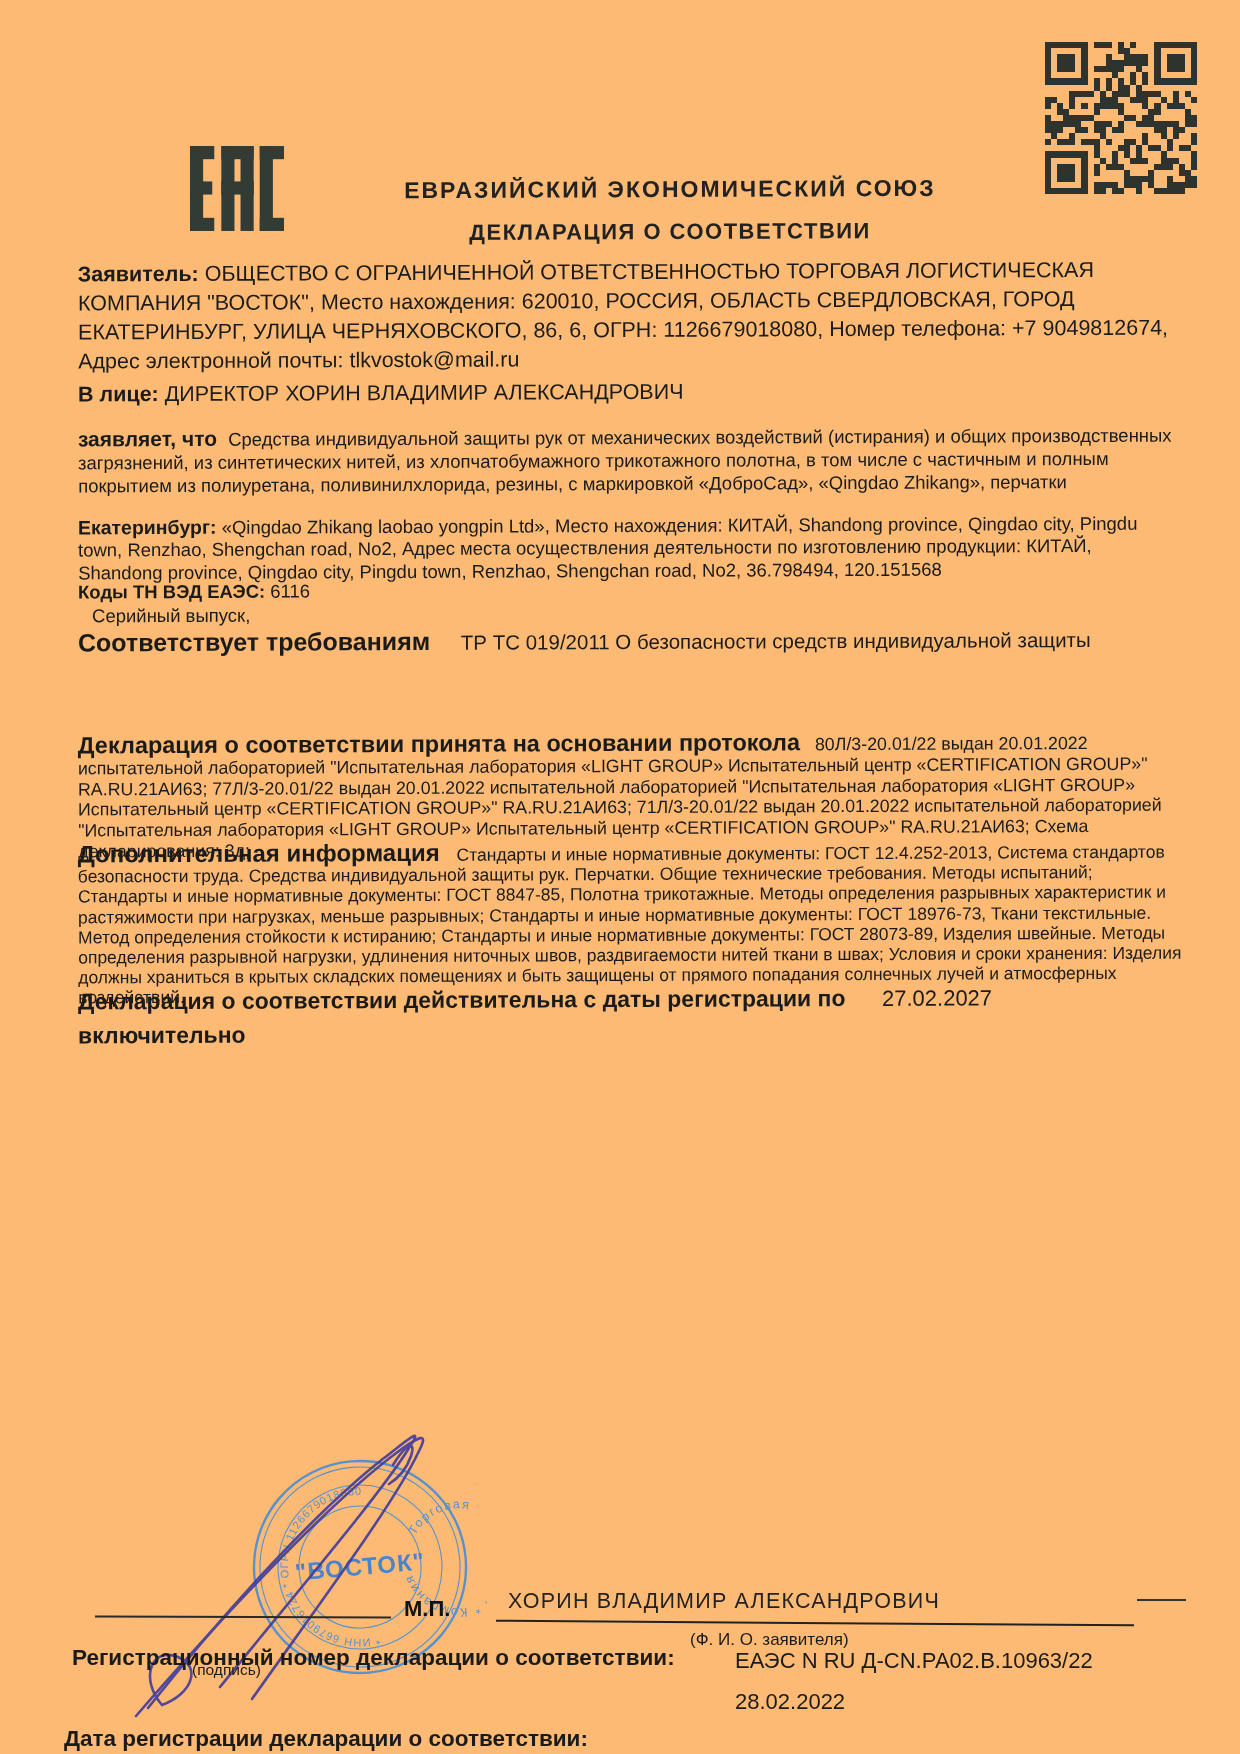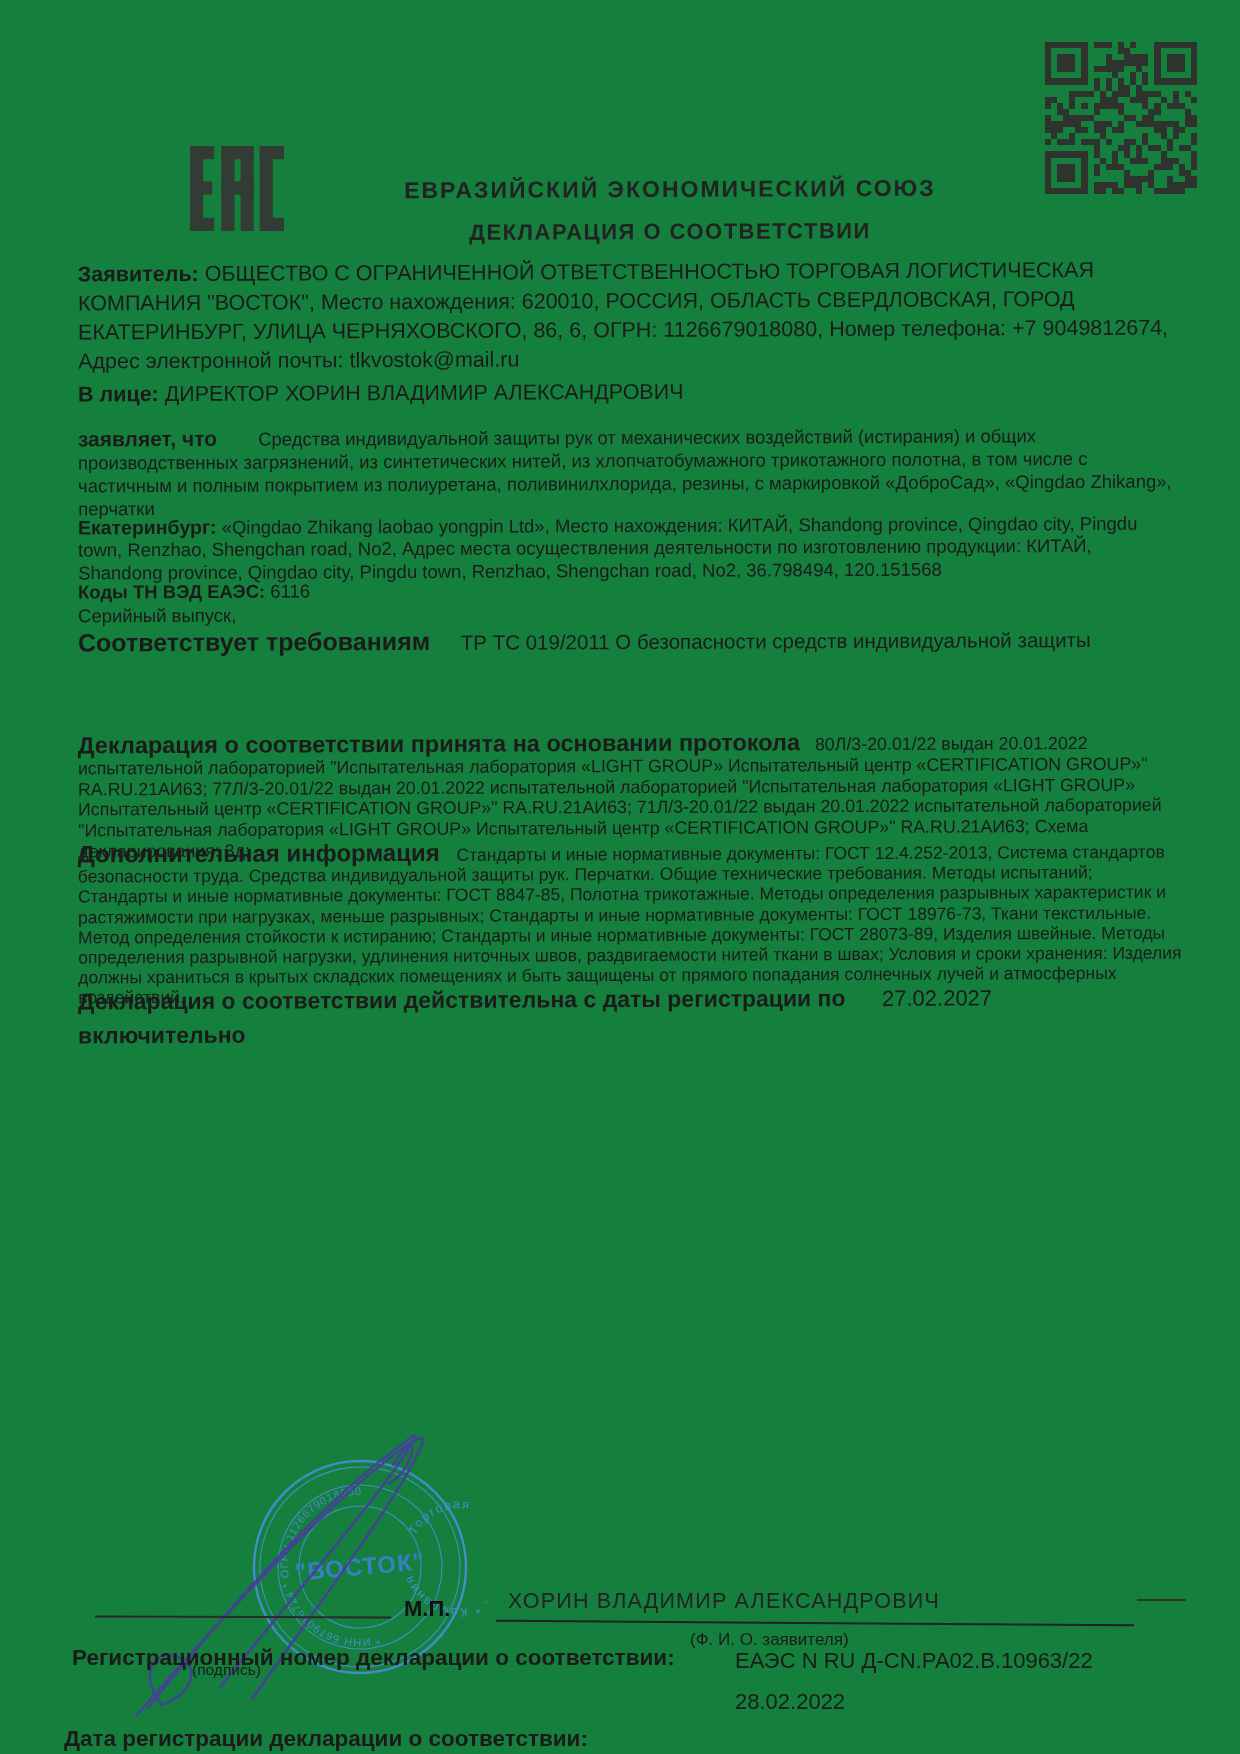--- a/index.html
+++ b/index.html
@@ -1,38 +1,38 @@
 <!DOCTYPE html>
 <html><head>
 <meta charset="utf-8">
 <style>
   html,body{margin:0;padding:0;background:#888;}
   .page{
-    position:relative;width:1240px;height:1754px;background:#15803d;
+    position:relative;width:1240px;height:1754px;background:#fdba74;
     font-family:"Liberation Sans", sans-serif;color:#1b1b1b;overflow:hidden;
     margin:0 auto;
   }
   .abs{position:absolute;}
   .b{font-weight:bold;}
   .tilt{transform:rotate(-0.25deg);}
   
   .titles{left:349px;top:176px;width:642px;text-align:center;}
   .title1{font-size:23px;font-weight:bold;letter-spacing:2px;color:#222;}
   .title2{font-size:22px;font-weight:bold;letter-spacing:1.5px;color:#222;margin-top:16px;}
   
   .par{line-height:1.25;}
   .applicant{left:78px;top:258px;width:1096px;font-size:21.5px;line-height:29px;}
   .inperson{left:78px;top:379px;width:1096px;font-size:21.5px;}
   .declares{left:78px;top:425px;width:1102px;font-size:18.5px;line-height:23px;}
-  .declares .lbl{font-size:21px;font-weight:bold;margin-right:36px;}
+  .declares .lbl{font-size:21px;font-weight:bold;margin-right:6px;}
   .manufacturer{left:78px;top:514px;width:1102px;font-size:18.5px;line-height:22.4px;}
   .manufacturer .lbl{font-size:19.5px;font-weight:bold;}
   .tnved{left:78px;top:581px;font-size:18.5px;}
   .tnved .lbl{font-weight:bold;}
-  .serial{left:78px;top:605px;font-size:18.5px;text-align:center;}
+  .serial{left:92px;top:605px;font-size:18.5px;text-align:center;}
   .compliance{left:78px;top:626px;width:1102px;}
   .compliance .lbl{font-size:25px;font-weight:bold;}
   .compliance .val{font-size:20.5px;margin-left:26px;}
   .basis{left:78px;top:733px;width:1102px;font-size:17.8px;line-height:20.8px;}
   .basis .lbl{font-size:23.5px;font-weight:bold;margin-right:10px;}
   .additional{left:78px;top:842px;width:1106px;font-size:17.5px;line-height:20.2px;}
   .additional .lbl{font-size:24px;font-weight:bold;margin-right:12px;}
   .validity{left:78px;top:986px;width:1100px;}
   .validity .lbl{font-size:23px;font-weight:bold;}
   .validity .date{font-size:22px;margin-left:32px;}

